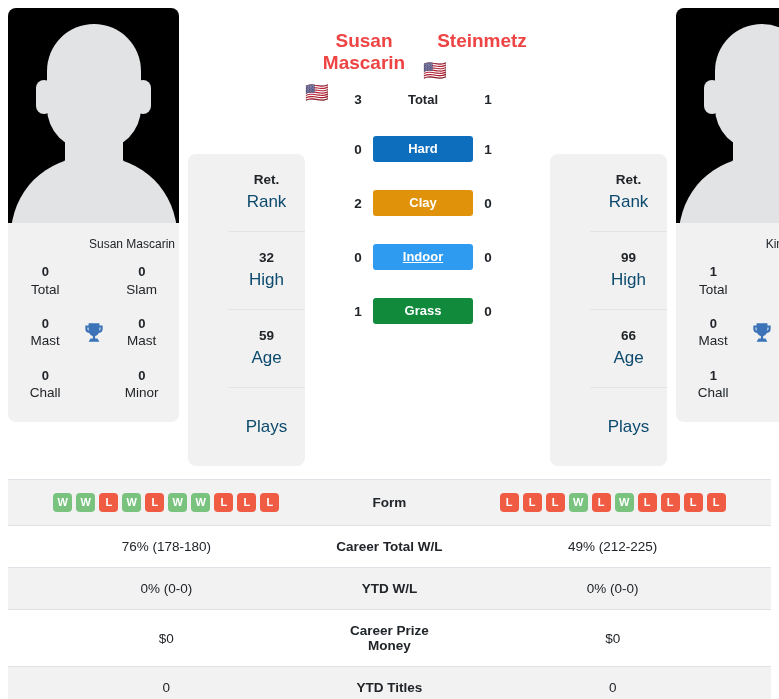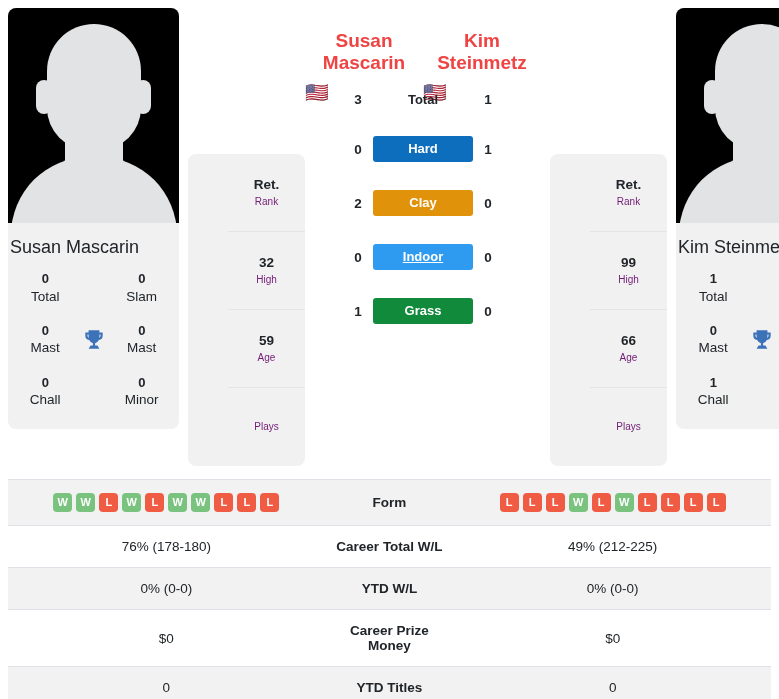--- a/index.html
+++ b/index.html
@@ -71,22 +71,22 @@
     top: 72px;
     width: 16px;
     height: 34px;
     background: #e2e3e4;
     border-radius: 8px;
   }
   .photo .ear.l { left: 28px; }
   .photo .ear.r { right: 28px; }
 
   .pc-name {
-    text-align: left;
-    font-size: 18px;
+    text-align: right;
+    font-size: 12px;
     color: #212529;
     padding: 14px 4px 12px 2px;
   }
 
   .titles-grid {
     display: grid;
     grid-template-columns: 1fr auto 1fr;
     row-gap: 16px;
     align-items: center;
     padding: 0 6px 20px 6px;
@@ -125,22 +125,22 @@
     border-bottom: 1px solid #e4e4e4;
   }
   .info-row:last-child { border-bottom: none; }
   .info-val {
     font-size: 13.5px;
     font-weight: bold;
     color: #212529;
     line-height: 1.4;
   }
   .info-lab {
-    font-size: 10px;
-    color: #701a75;
+    font-size: 17px;
+    color: #0c4a6e;
     line-height: 1.4;
   }
 
   
   .center-col {
     flex: 1 1 auto;
     display: flex;
     flex-direction: column;
     align-items: center;
     padding-top: 22px;
@@ -326,21 +326,20 @@
         <div class="names-row">
           <div>
             <div class="pname">
               <div>Susan</div>
               <div>Mascarin</div>
             </div>
             <span class="flag">🇺🇸</span>
           </div>
           <div>
             <div class="pname">
-              <div>Kim</div>
               <div>Steinmetz</div>
             </div>
             <span class="flag">🇺🇸</span>
           </div>
         </div>
 
         <div class="h2h-stack">
           <div class="h2h-row">
             <div class="h2h-score">3</div>
             <div class="h2h-mid">

